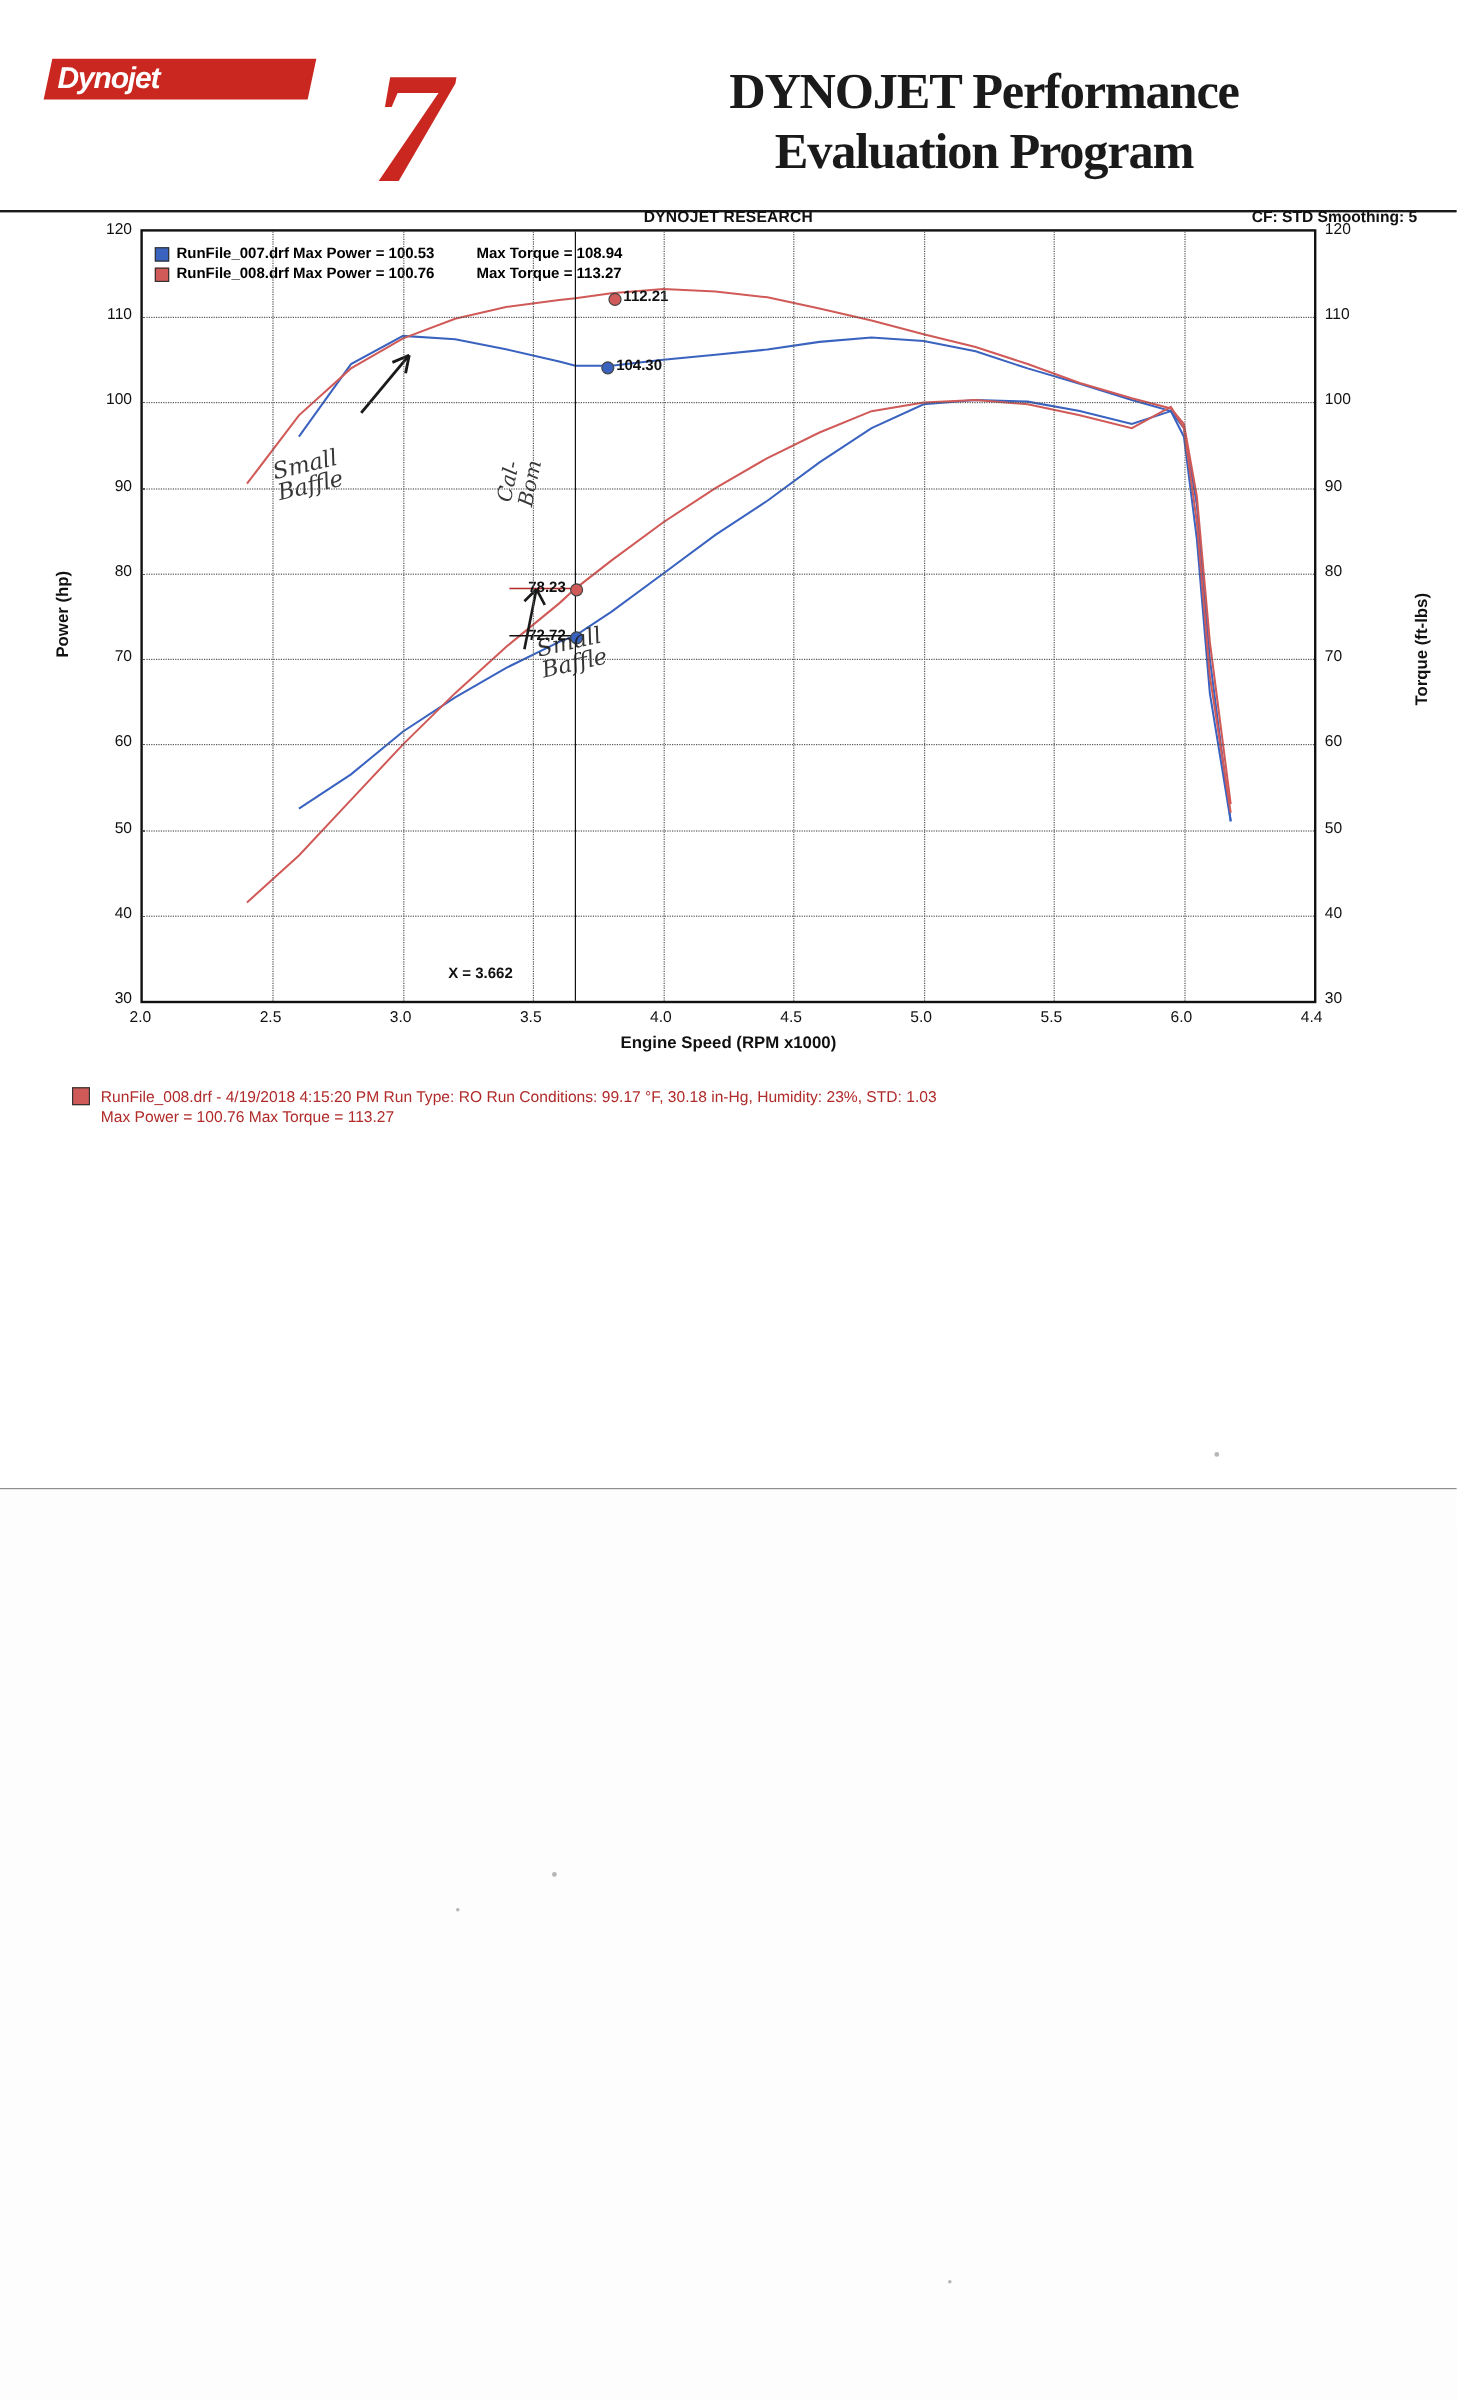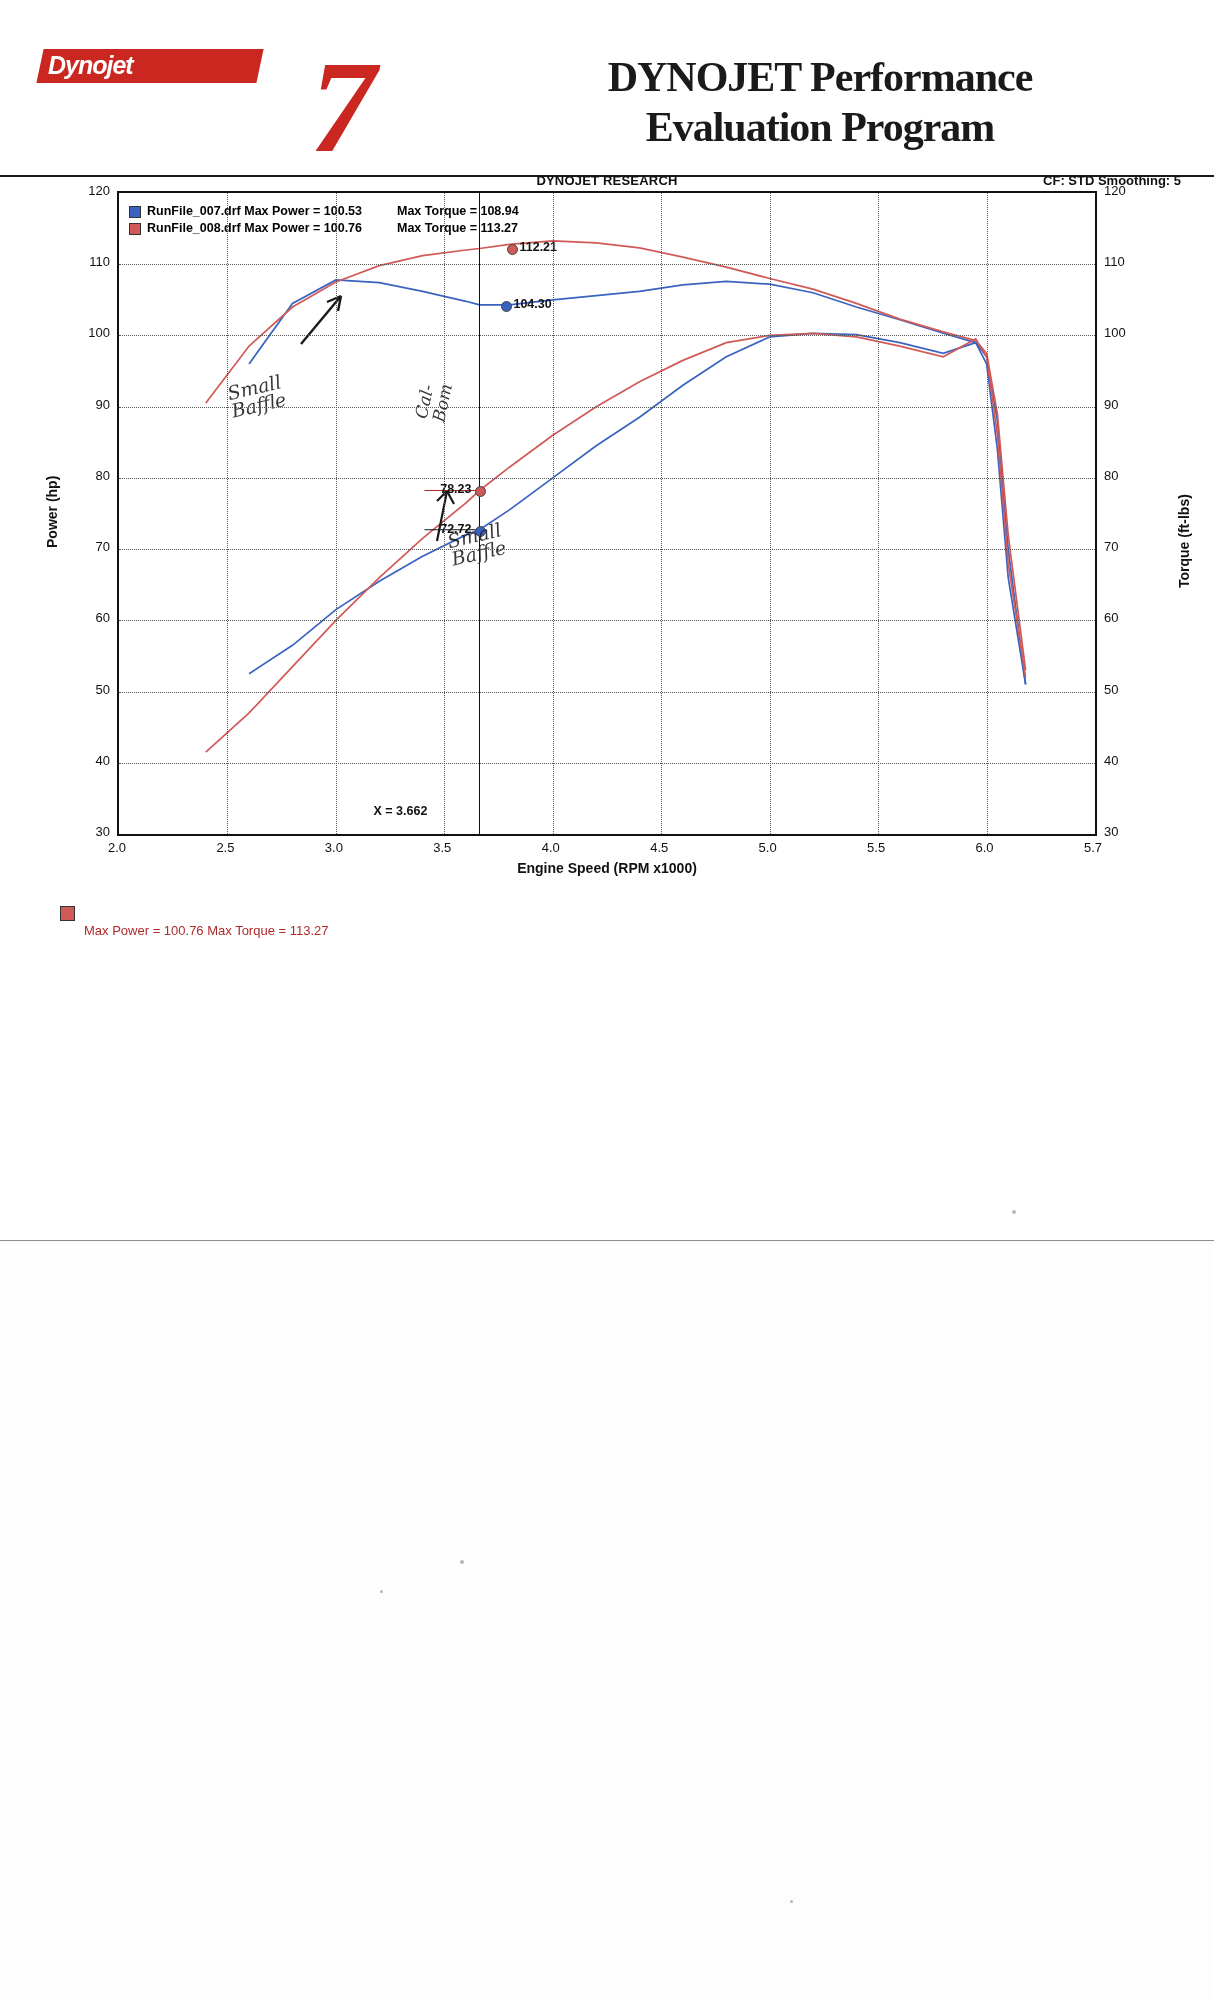--- a/index.html
+++ b/index.html
@@ -160,21 +160,21 @@
     </div>
 <div class="xlab" style="left: 97px; top: 672px;">2.0</div>
     <div class="xlab" style="left: 205.444px; top: 672px;">2.5</div>
     <div class="xlab" style="left: 313.889px; top: 672px;">3.0</div>
     <div class="xlab" style="left: 422.333px; top: 672px;">3.5</div>
     <div class="xlab" style="left: 530.778px; top: 672px;">4.0</div>
     <div class="xlab" style="left: 639.222px; top: 672px;">4.5</div>
     <div class="xlab" style="left: 747.667px; top: 672px;">5.0</div>
     <div class="xlab" style="left: 856.111px; top: 672px;">5.5</div>
     <div class="xlab" style="left: 964.556px; top: 672px;">6.0</div>
-    <div class="xlab" style="left: 1073px; top: 672px;">5.7</div>
+    <div class="xlab" style="left: 1073px; top: 672px;">4.4</div>
     <div class="ylab-left" style="left: 76px; top: 656px;">30</div>
     <div class="ylab-right" style="left: 1104px; top: 656px;">30</div>
     <div class="ylab-left" style="left: 76px; top: 584.778px;">40</div>
     <div class="ylab-right" style="left: 1104px; top: 584.778px;">40</div>
     <div class="ylab-left" style="left: 76px; top: 513.556px;">50</div>
     <div class="ylab-right" style="left: 1104px; top: 513.556px;">50</div>
     <div class="ylab-left" style="left: 76px; top: 442.333px;">60</div>
     <div class="ylab-right" style="left: 1104px; top: 442.333px;">60</div>
     <div class="ylab-left" style="left: 76px; top: 371.111px;">70</div>
     <div class="ylab-right" style="left: 1104px; top: 371.111px;">70</div>
@@ -187,21 +187,21 @@
     <div class="ylab-left" style="left: 76px; top: 86.2222px;">110</div>
     <div class="ylab-right" style="left: 1104px; top: 86.2222px;">110</div>
     <div class="ylab-left" style="left: 76px; top: 15px;">120</div>
     <div class="ylab-right" style="left: 1104px; top: 15px;">120</div>
   </div>
 
 <div class="runinfo">
   <div class="run">
     <span class="chip" style="background:#d05a57"></span>
     <span class="txt red">
-      <br>
+      <span>RunFile_008.drf - 4/19/2018 4:15:20 PM   Run Type: RO   Run Conditions: 99.17 °F, 30.18 in-Hg,  Humidity: 23%, STD: 1.03</span><br>
       <span class="l2">Max Power = 100.76  Max Torque = 113.27</span>
     </span>
   </div>
 </div>
 
 <div class="page-bottom"></div>
 <div class="scan-rule"></div>
 <div class="speck" style="left:460px;top:1560px;width:4px;height:4px;"></div>
 <div class="speck" style="left:380px;top:1590px;width:3px;height:3px;"></div>
 <div class="speck" style="left:1012px;top:1210px;width:4px;height:4px;"></div>

